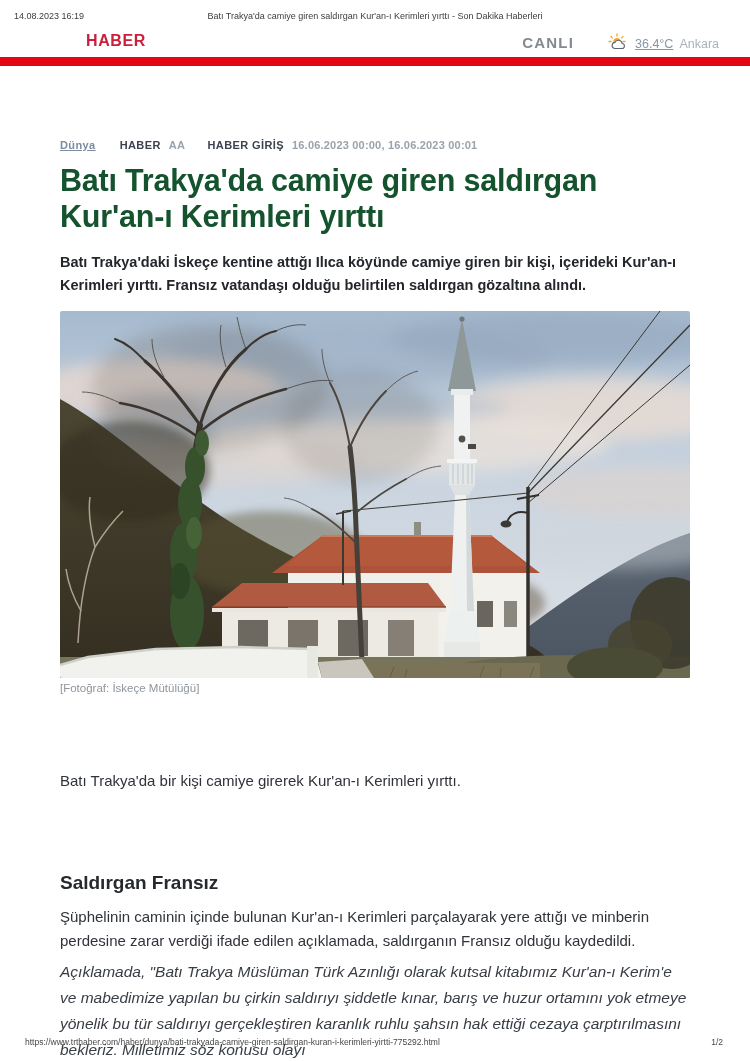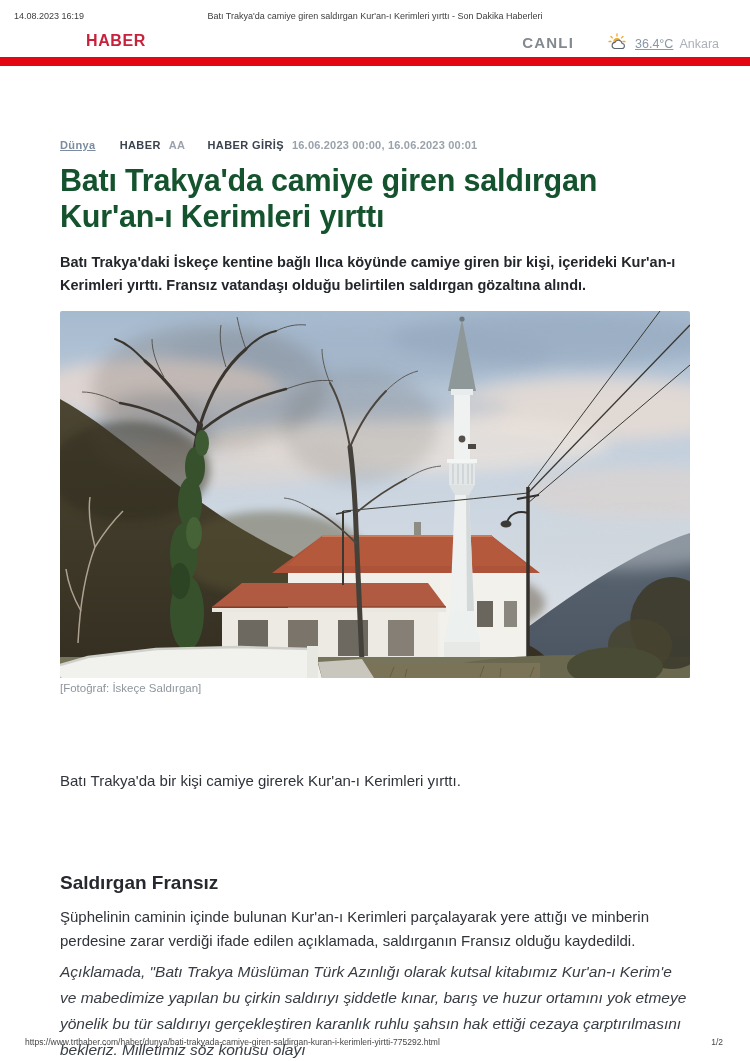--- a/index.html
+++ b/index.html
@@ -99,21 +99,21 @@
 
   <div class="col meta-row" style="position:absolute;">
     <span class="cat">Dünya</span>
     <span class="lbl">HABER</span>
     <span class="val">AA</span>
     <span class="lbl">HABER GİRİŞ</span>
     <span class="val dates">16.06.2023 00:00, 16.06.2023 00:01</span>
   </div>
 
   <h1 class="col headline">Batı Trakya'da camiye giren saldırgan Kur'an-ı Kerimleri yırttı</h1>
-  <p class="col lead">Batı Trakya'daki İskeçe kentine bağlı Ilıca köyünde camiye giren bir kişi, içerideki Kur'an-ı Kerimleri yırttı. Fransız vatandaşı olduğu belirtilen saldırgan gözaltına alındı.</p>
+  <p class="col lead">Batı Trakya'daki İskeçe kentine attığı Ilıca köyünde camiye giren bir kişi, içerideki Kur'an-ı Kerimleri yırttı. Fransız vatandaşı olduğu belirtilen saldırgan gözaltına alındı.</p>
 
   <figure class="col photo">
     <svg viewBox="0 0 630 367" preserveAspectRatio="none">
       <defs>
         <linearGradient id="sky" x1="0" y1="0" x2="0" y2="1">
           <stop offset="0" stop-color="#a6bacf"></stop>
           <stop offset="0.45" stop-color="#c9d4e0"></stop>
           <stop offset="1" stop-color="#dfe2e5"></stop>
         </linearGradient>
         <linearGradient id="hill" x1="0" y1="0" x2="0" y2="1">
@@ -268,21 +268,21 @@
       <polygon points="262,367 258,351 302,348 314,367" fill="#c9c6bd"></polygon>
       <g stroke="#5d5a40" stroke-width="1" opacity="0.8">
         <line x1="330" y1="366" x2="334" y2="356"></line>
           <line x1="345" y1="366" x2="347" y2="358"></line>
         <line x1="420" y1="366" x2="424" y2="355"></line>
           <line x1="440" y1="366" x2="441" y2="357"></line>
         <line x1="470" y1="366" x2="474" y2="356"></line>
       </g>
     </svg>
   </figure>
-  <figcaption class="col caption">[Fotoğraf: İskeçe Saldırgan]</figcaption>
+  <figcaption class="col caption">[Fotoğraf: İskeçe Mütülüğü]</figcaption>
 
   <p class="col body-p p1">Batı Trakya'da bir kişi camiye girerek Kur'an-ı Kerimleri yırttı.</p>
   <h2 class="col subhead">Saldırgan Fransız</h2>
   <p class="col body-p p3">Şüphelinin caminin içinde bulunan Kur'an-ı Kerimleri parçalayarak yere attığı ve minberin perdesine zarar verdiği ifade edilen açıklamada, saldırganın Fransız olduğu kaydedildi.</p>
   <p class="col quote">Açıklamada, "Batı Trakya Müslüman Türk Azınlığı olarak kutsal kitabımız Kur'an-ı Kerim'e ve mabedimize yapılan bu çirkin saldırıyı şiddetle kınar, barış ve huzur ortamını yok etmeye yönelik bu tür saldırıyı gerçekleştiren karanlık ruhlu şahsın hak ettiği cezaya çarptırılmasını bekleriz. Milletimiz söz konusu olayı</p>
 
   <div class="print-footer">
     <span class="url">https://www.trthaber.com/haber/dunya/bati-trakyada-camiye-giren-saldirgan-kuran-i-kerimleri-yirtti-775292.html</span>
     <span class="pageno">1/2</span>
   </div>

